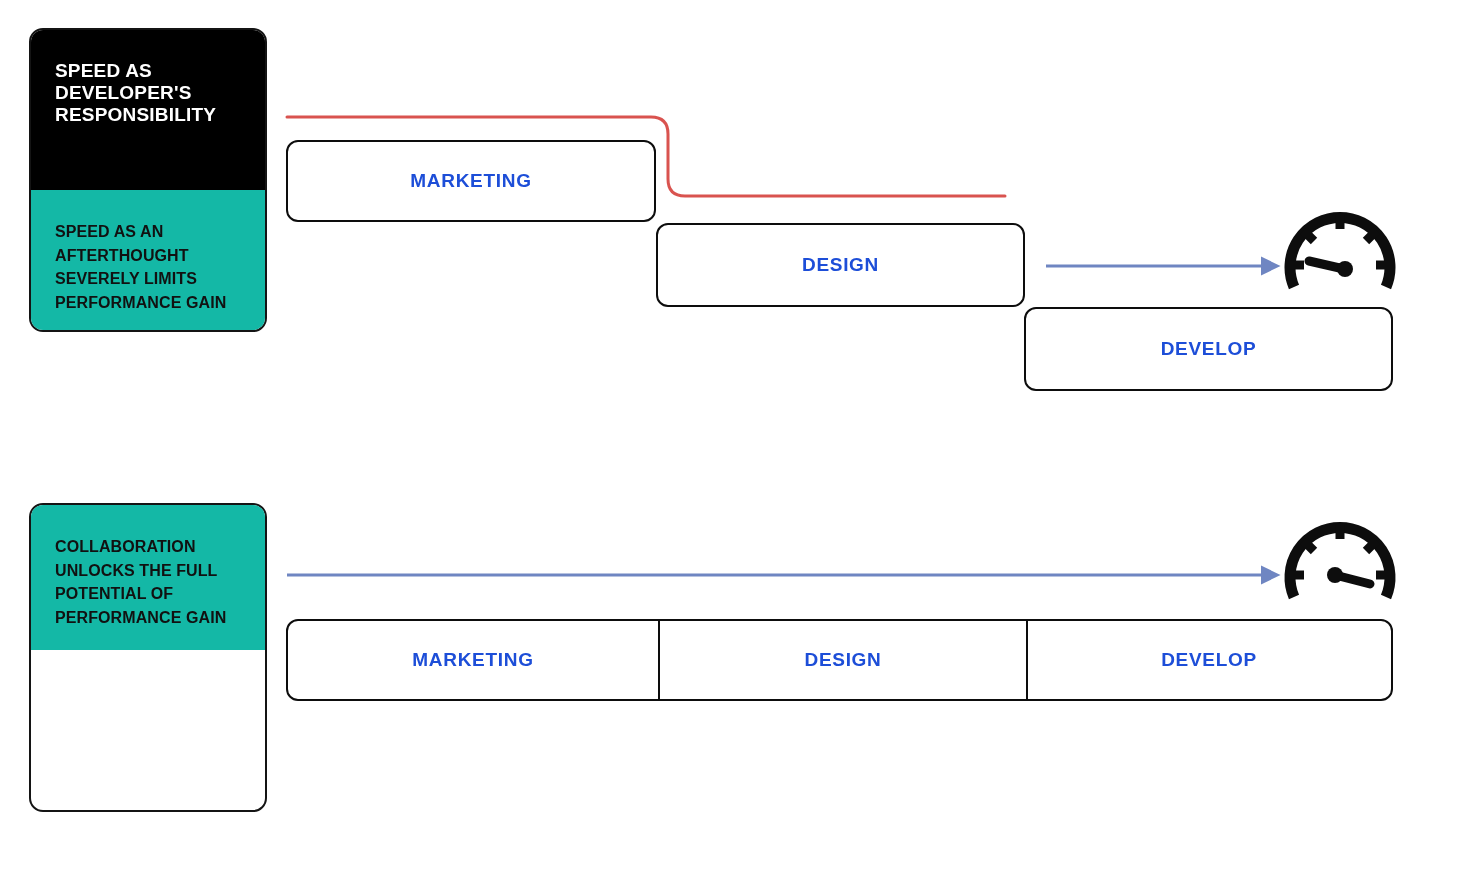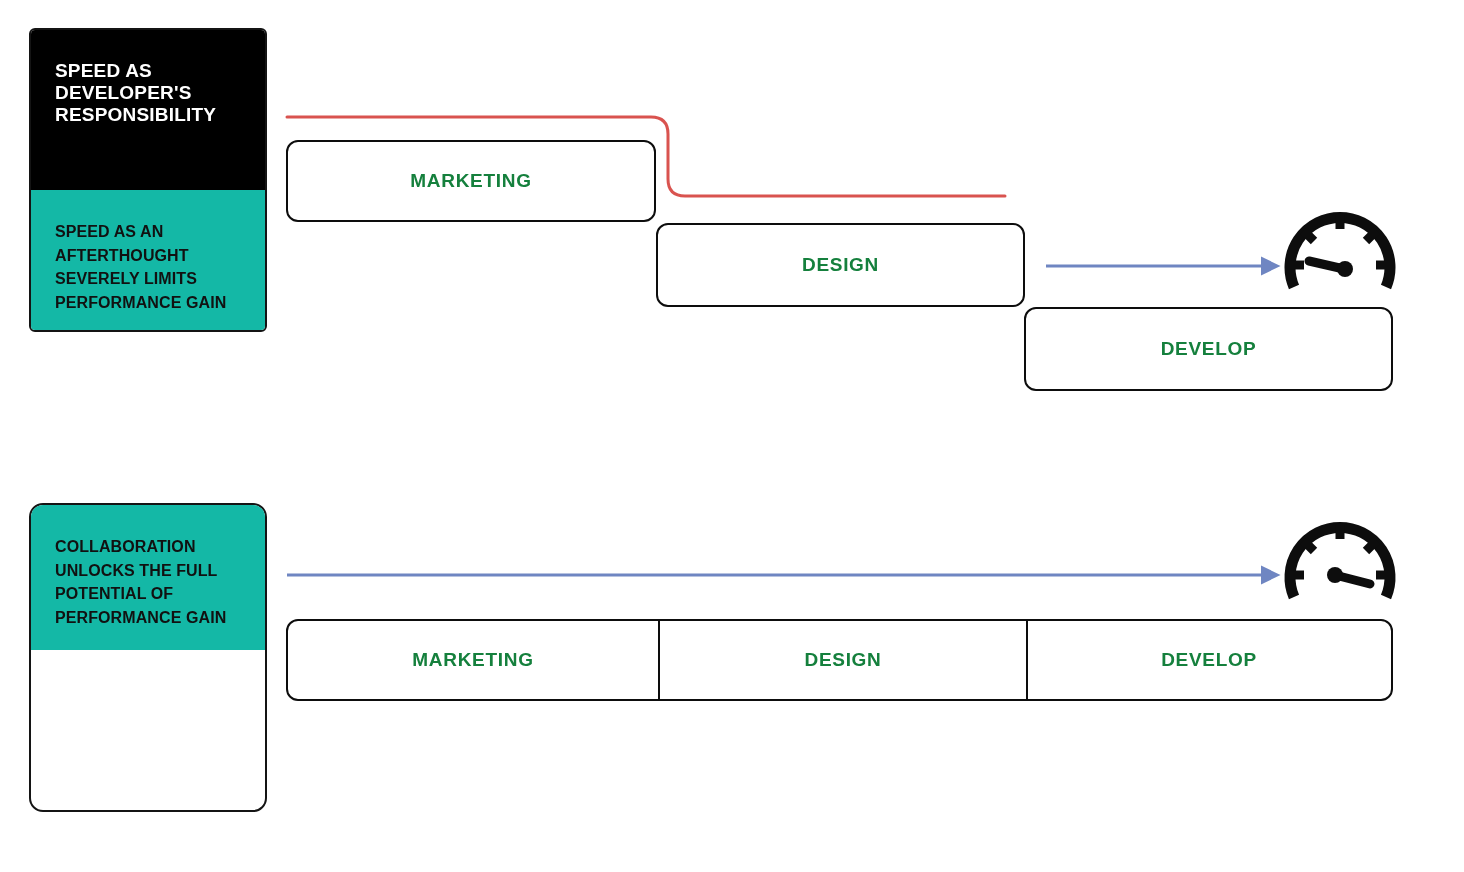--- a/index.html
+++ b/index.html
@@ -56,21 +56,21 @@
     border: 2.5px solid #0d0d0d;
     border-radius: 12px;
     background: #ffffff;
     display: flex;
     align-items: center;
     justify-content: center;
   }
   .stage-label {
     font-size: 19px;
     font-weight: bold;
-    color: #15803d;
+    color: #1d4ed8;
     letter-spacing: 0.7px;
   }
 
   
   .combined-bar {
     position: absolute;
     box-sizing: border-box;
     border: 2.5px solid #0d0d0d;
     border-radius: 12px;
     background: #ffffff;
@@ -141,21 +141,21 @@
       <line x1="-36.5" y1="-34.5" x2="-26" y2="-24" stroke="#0d0d0d" stroke-width="9"></line>
       <line x1="0" y1="-50" x2="0" y2="-36" stroke="#0d0d0d" stroke-width="9"></line>
       <line x1="36.5" y1="-34.5" x2="26" y2="-24" stroke="#0d0d0d" stroke-width="9"></line>
       <line x1="50" y1="0" x2="36" y2="0" stroke="#0d0d0d" stroke-width="9"></line>
 
       <line x1="-5" y1="0" x2="30" y2="9" stroke="#0d0d0d" stroke-width="9" stroke-linecap="round"></line>
       <circle cx="-5" cy="0" r="8" fill="#0d0d0d"></circle>
     </g>
   </svg>
 
-  <div class="card" style="left:29px; top:28px; width:238px; height:304px;border-radius:6px;">
+  <div class="card" style="left:29px; top:28px; width:238px; height:304px;">
     <div class="card-header" style="height:160px;">SPEED AS DEVELOPER'S RESPONSIBILITY</div>
     <div class="card-body" style="height:140px;">SPEED AS AN AFTERTHOUGHT SEVERELY LIMITS PERFORMANCE GAIN</div>
   </div>
 
   <div class="stage-box" style="left:286px; top:140px; width:370px; height:82px;">
     <span class="stage-label">MARKETING</span>
   </div>
 
   <div class="stage-box" style="left:656px; top:223px; width:369px; height:84px;">
     <span class="stage-label">DESIGN</span>

